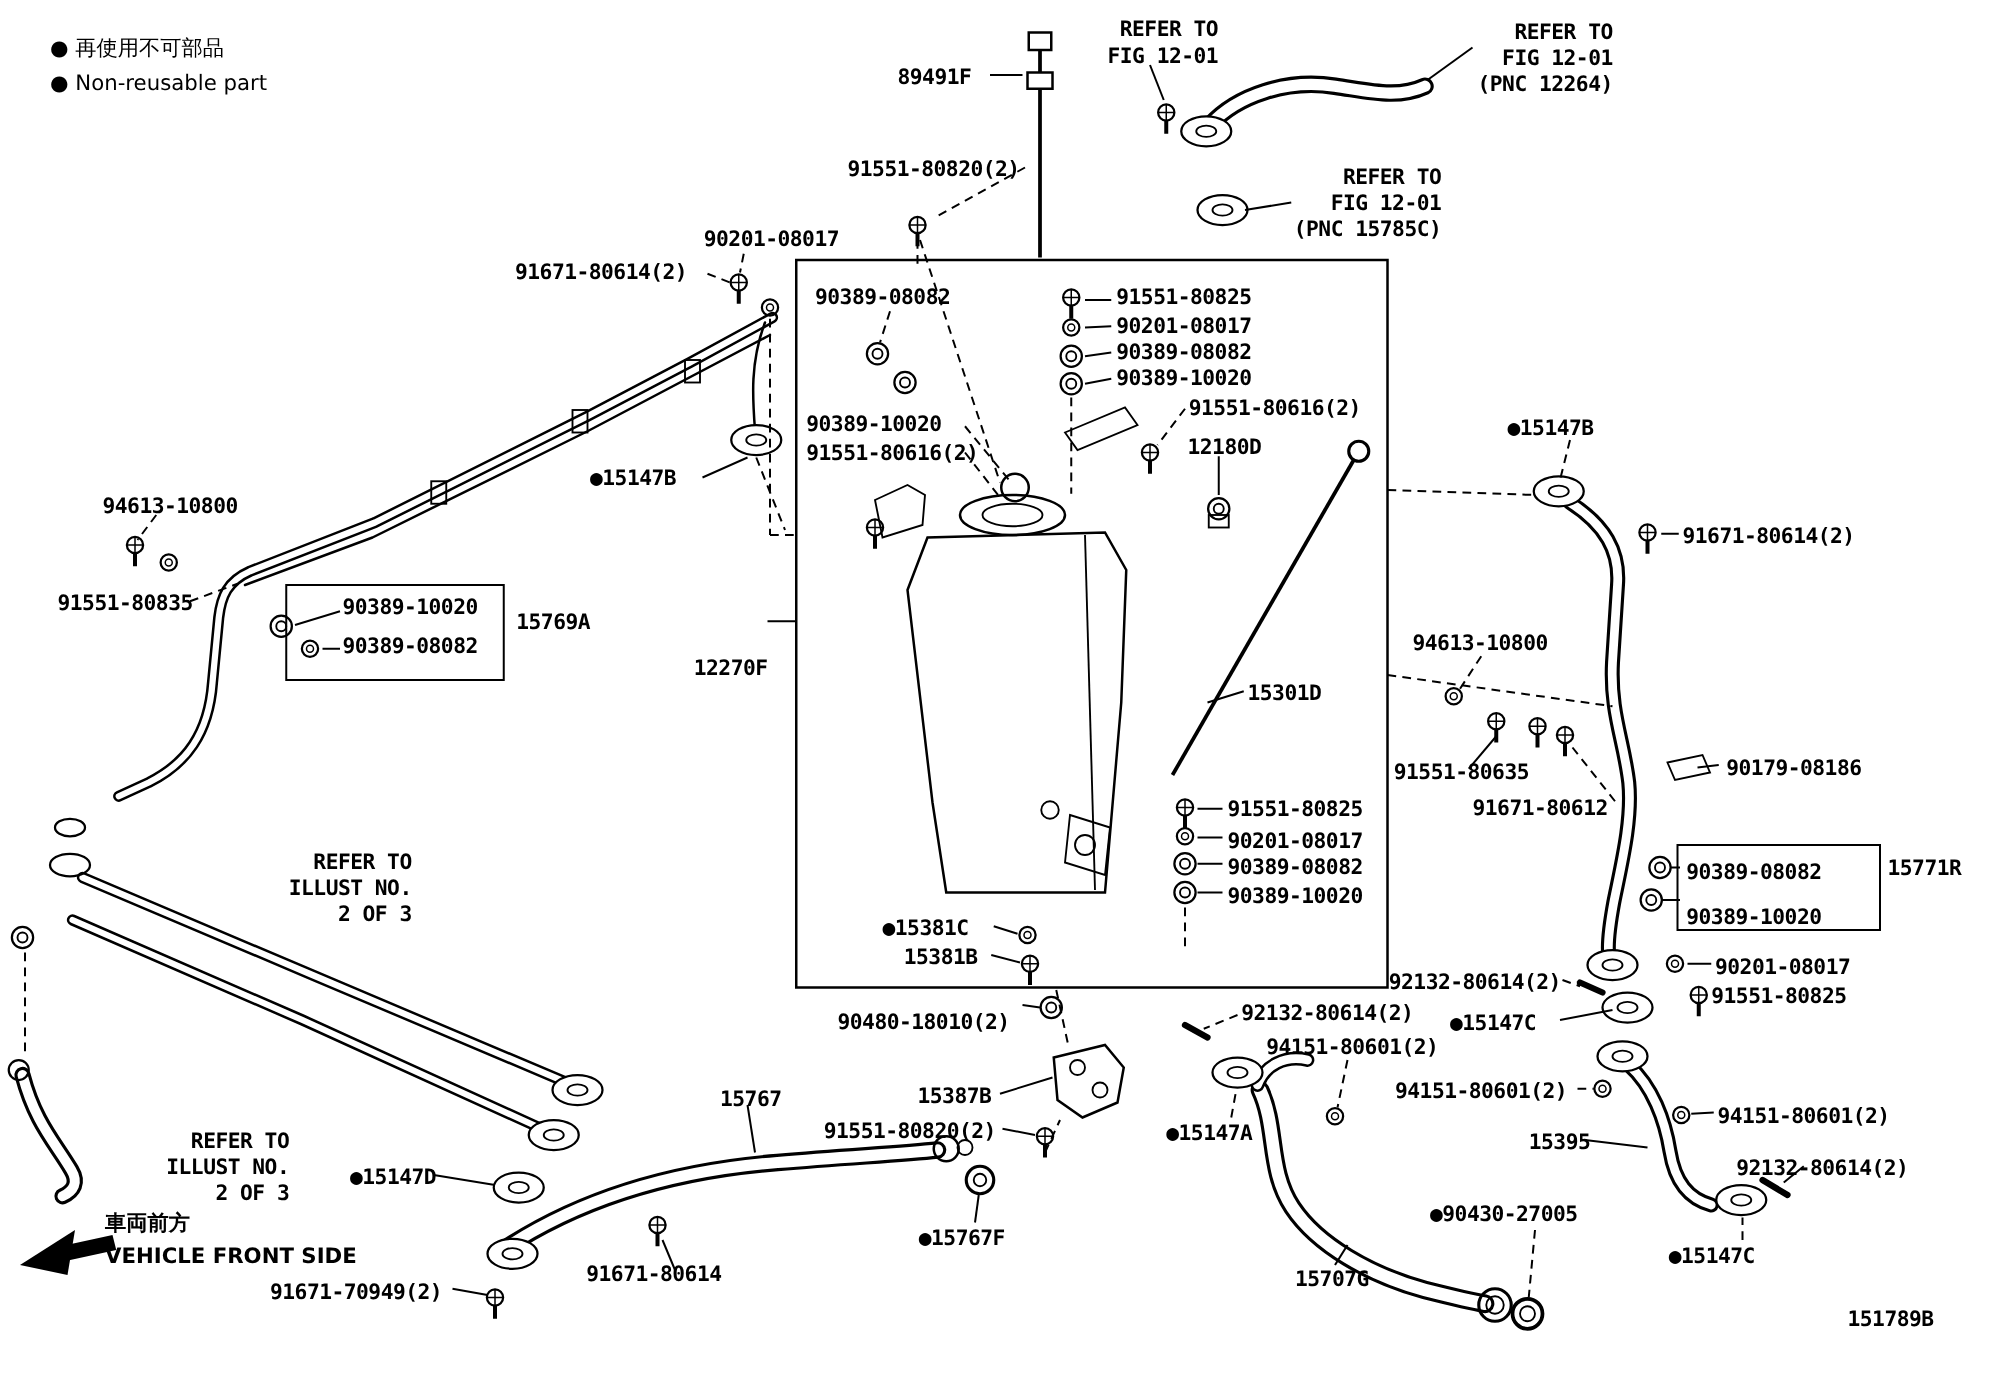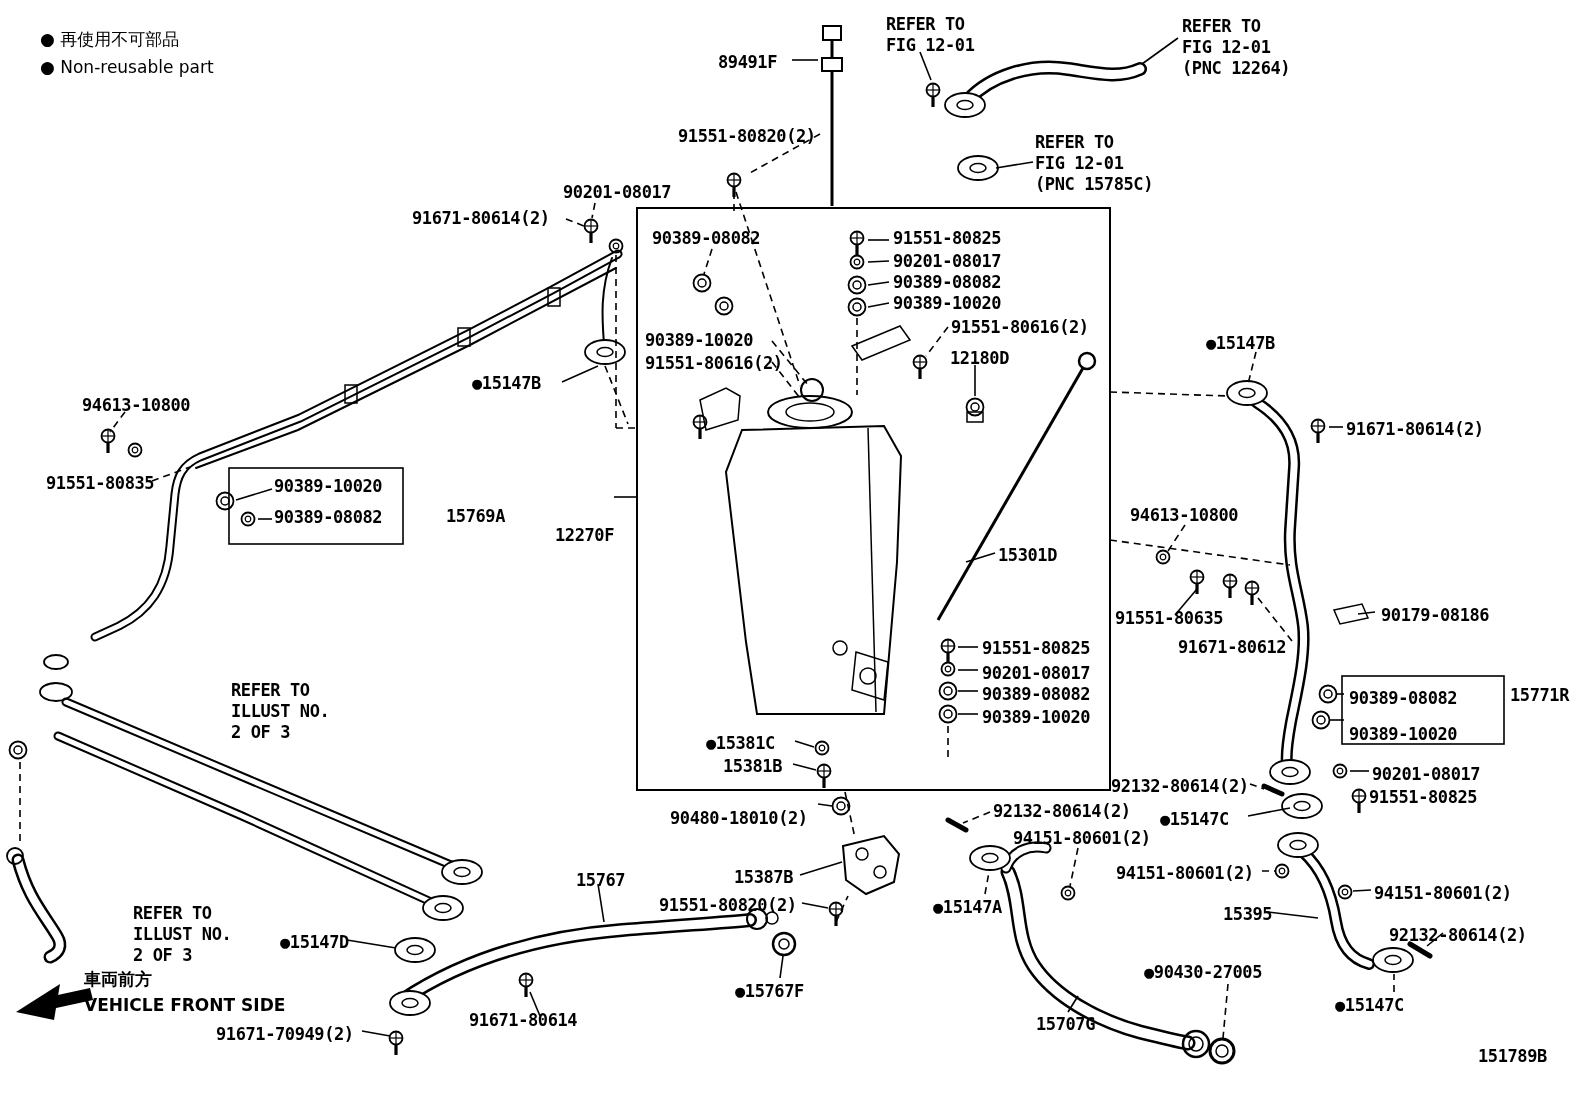--- a/index.html
+++ b/index.html
@@ -1,19 +1,19 @@
 <!DOCTYPE html>
 <html><head>
 <meta charset="utf-8">
 <style>
   html,body{margin:0;padding:0;background:#fff;}
   #stage{position:relative;width:1592px;height:1099px;background:#ffffff;overflow:hidden;
          font-family:"DejaVu Sans Mono",monospace;}
   #line-art{position:absolute;left:0;top:0;}
-  #label-layer{position:absolute;left:0;top:0;width:100%;height:100%;}
+  #label-layer{position:absolute;left:0;top:0;width:100%;height:100%;text-align:right;}
   .part-label{position:absolute;font:bold 17px/1.24 "DejaVu Sans Mono",monospace;
               color:#000;white-space:pre;letter-spacing:-0.4px;}
   .part-label.sans{font:400 17px/1.3 "DejaVu Sans","Liberation Sans",sans-serif;letter-spacing:0;}
   .part-label.sansbold{font:bold 17px/1.35 "DejaVu Sans","Liberation Sans",sans-serif;letter-spacing:0;}
 </style>
 </head>
 <body>
 
 <div id="stage">
 
@@ -298,21 +298,21 @@
       <div class="part-label" style="left: 645px; top: 330px;">90389-10020</div>
       <div class="part-label" style="left: 645px; top: 353px;">91551-80616(2)</div>
       <div class="part-label" style="left: 950px; top: 348px;">12180D</div>
       <div class="part-label" style="left: 1206px; top: 333px;">●15147B</div>
       <div class="part-label" style="left: 1346px; top: 419px;">91671-80614(2)</div>
       <div class="part-label" style="left: 82px; top: 395px;">94613-10800</div>
       <div class="part-label" style="left: 472px; top: 373px;">●15147B</div>
       <div class="part-label" style="left: 46px; top: 473px;">91551-80835</div>
       <div class="part-label" style="left: 274px; top: 476px;">90389-10020</div>
       <div class="part-label" style="left: 274px; top: 507px;">90389-08082</div>
-      <div class="part-label" style="left: 413px; top: 506px; margin-left: 33px;">15769A</div>
+      <div class="part-label" style="left: 413px; top: 488px;">15769A</div>
       <div class="part-label" style="left: 555px; top: 489px; margin-top: 36px;">12270F</div>
       <div class="part-label" style="left: 998px; top: 545px;">15301D</div>
       <div class="part-label" style="left: 1130px; top: 505px;">94613-10800</div>
       <div class="part-label" style="left: 1115px; top: 608px;">91551-80635</div>
       <div class="part-label" style="left: 1178px; top: 637px;">91671-80612</div>
       <div class="part-label" style="left: 1381px; top: 605px;">90179-08186</div>
       <div class="part-label" style="left: 1349px; top: 688px;">90389-08082</div>
       <div class="part-label" style="left: 1510px; top: 685px;">15771R</div>
       <div class="part-label" style="left: 1349px; top: 724px;">90389-10020</div>
       <div class="part-label" style="left: 1372px; top: 764px;">90201-08017</div>

